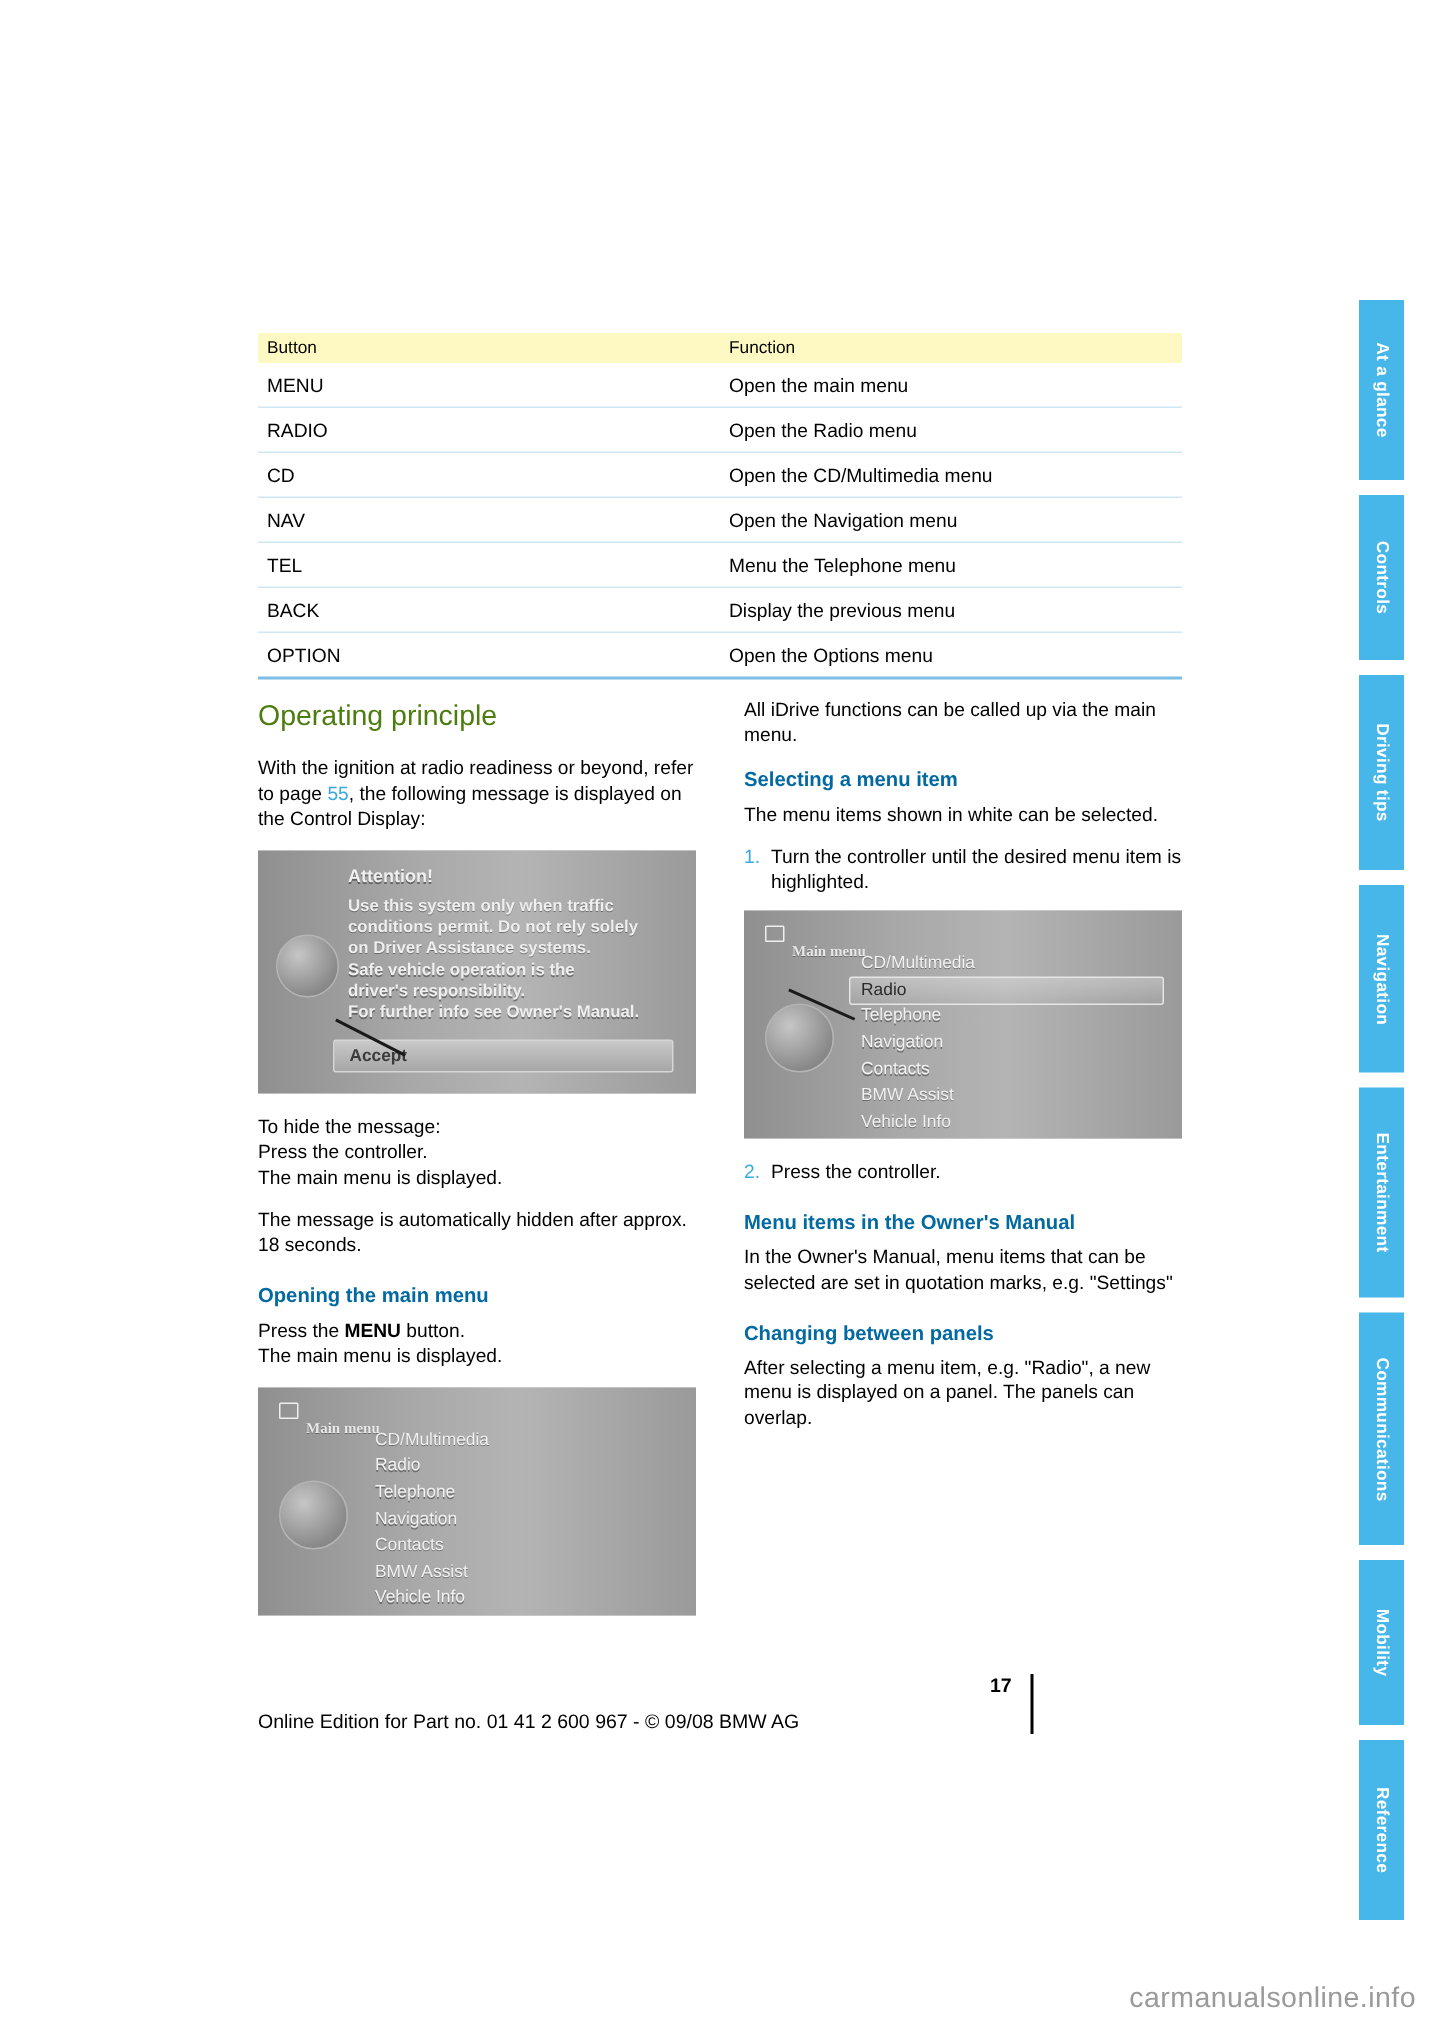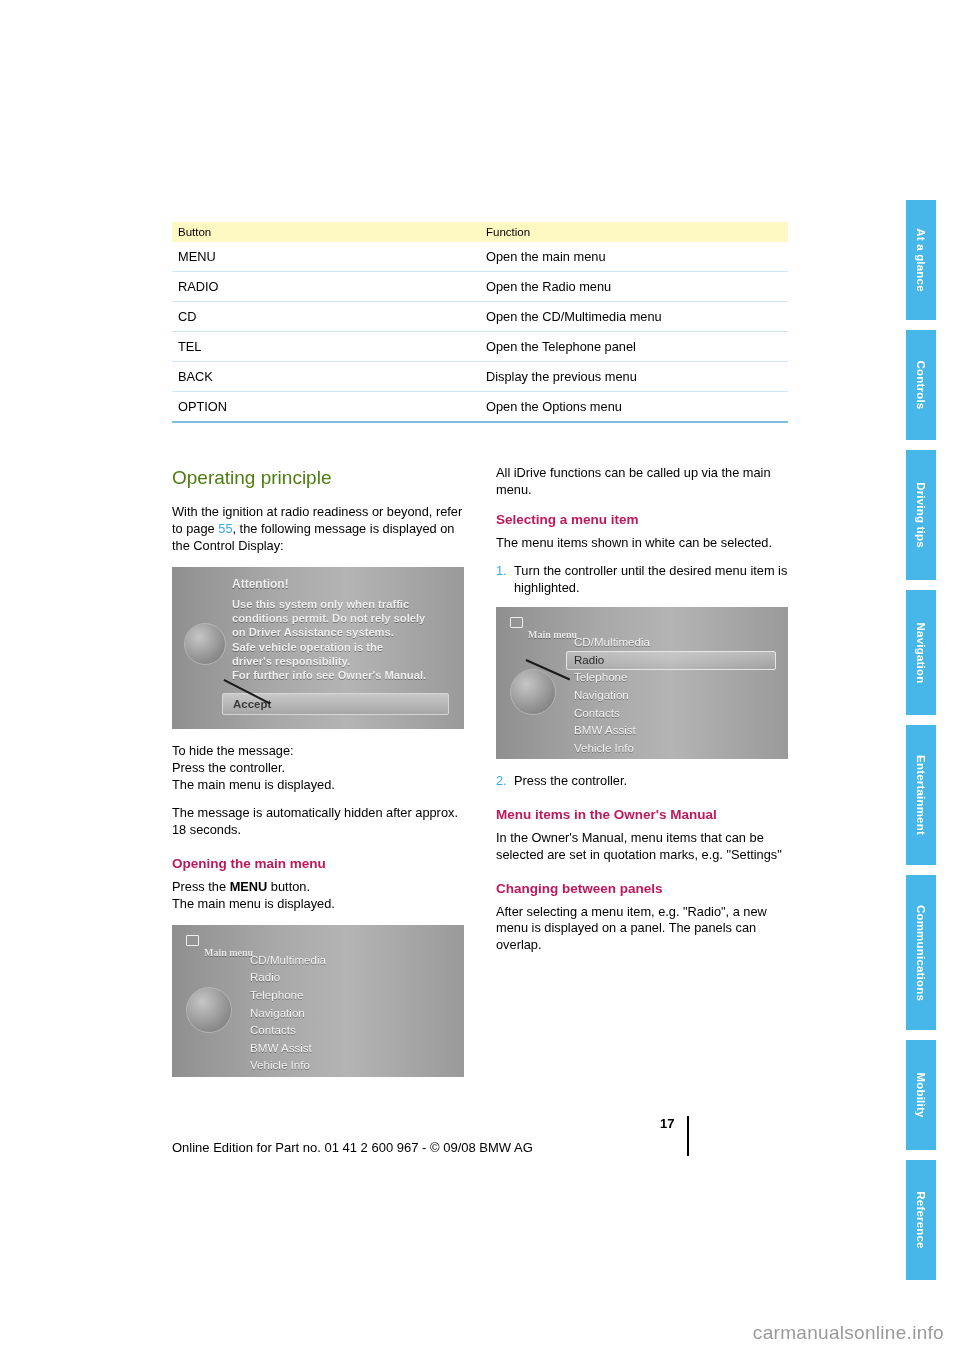--- a/index.html
+++ b/index.html
@@ -58,21 +58,21 @@
     width: 616px;
   }
 
   h2.section-title {
     color: #3aa9e0;
     font-size: 15.5px;
     font-weight: bold;
     margin: 0 0 10px 0;
   }
   h3.sub-title {
-    color: #be185d;
+    color: #0369a1;
     font-size: 13.5px;
     font-weight: bold;
     margin: 16px 0 6px 0;
   }
   h1.big-title {
     color: #4d7c0f;
     font-size: 19px;
     font-weight: normal;
     margin: 0 0 14px 0;
   }
@@ -323,22 +323,26 @@
         </tr>
         <tr>
           <td class="col-btn">RADIO</td>
           <td class="col-fn">Open the Radio menu</td>
         </tr>
         <tr>
           <td class="col-btn">CD</td>
           <td class="col-fn">Open the CD/Multimedia menu</td>
         </tr>
         <tr>
+          <td class="col-btn">NAV</td>
+          <td class="col-fn">Open the Navigation menu</td>
+        </tr>
+        <tr>
           <td class="col-btn">TEL</td>
-          <td class="col-fn">Open the Telephone panel</td>
+          <td class="col-fn">Menu the Telephone menu</td>
         </tr>
         <tr>
           <td class="col-btn">BACK</td>
           <td class="col-fn">Display the previous menu</td>
         </tr>
         <tr>
           <td class="col-btn">OPTION</td>
           <td class="col-fn">Open the Options menu</td>
         </tr>
       </tbody>

